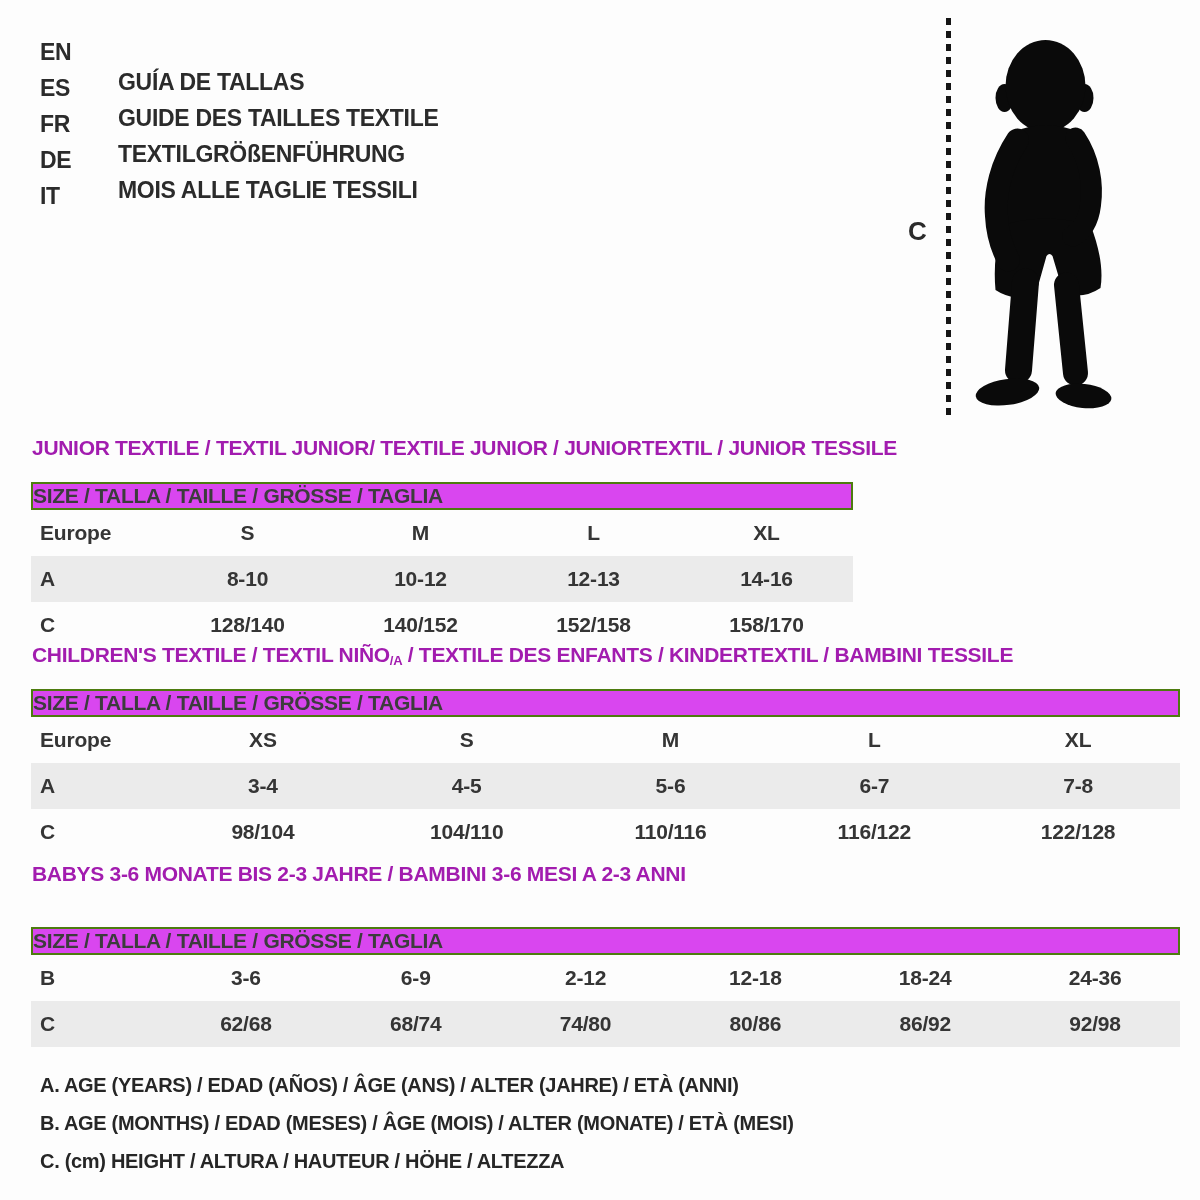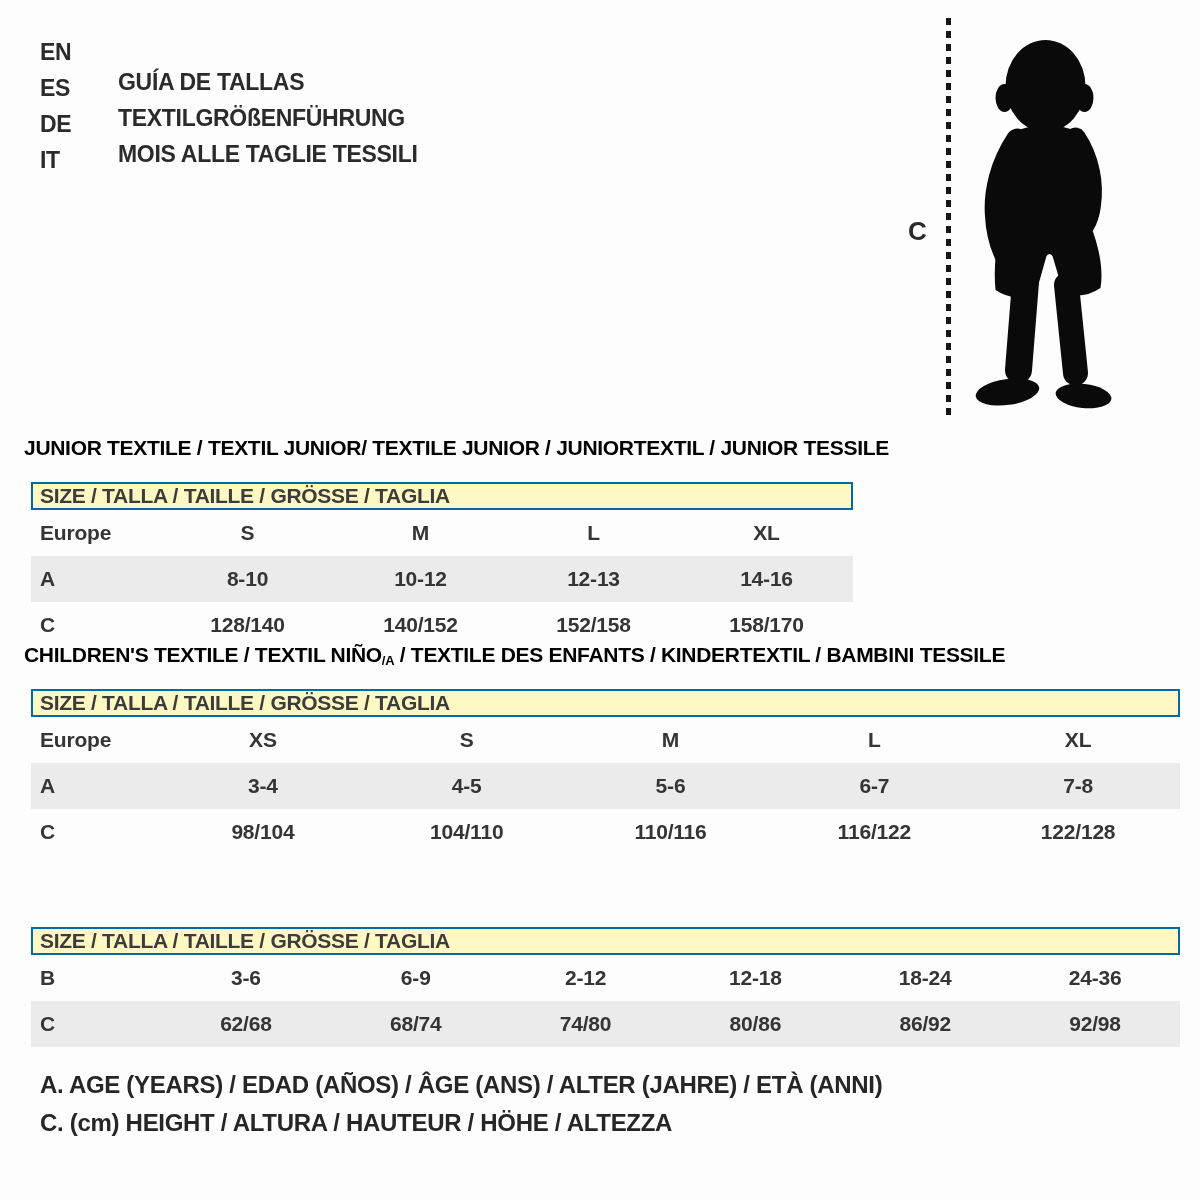--- a/index.html
+++ b/index.html
@@ -33,70 +33,73 @@
   .measure-label {
     position: absolute; left: 908px; top: 216px;
     font-size: 26px; font-weight: bold;
   }
   .silhouette {
     position: absolute; left: 960px; top: 20px;
   }
 
   
   .section-title {
-    position: absolute; left: 24px;
+    position: absolute; left: 32px;
     font-size: 21px; font-weight: bold; letter-spacing: -0.3px;
-    white-space: nowrap; color: #000000;
+    white-space: nowrap; color: #a21caf;
   }
   .section-title .sub {
     font-size: 13px; vertical-align: -3px; font-weight: bold;
   }
 
   
   .size-table {
     position: absolute; left: 31px;
   }
   .band {
     height: 24px; line-height: 24px;
-    background: #fef9c3;
-    border: 2px solid #0369a1;
-    padding-left: 7px;
+    background: #d946ef;
+    border: 2px solid #4d7c0f;
     font-size: 21px; font-weight: bold; letter-spacing: -0.3px;
     color: #3c3c3c;
     white-space: nowrap; overflow: hidden;
   }
   .trow {
     display: flex; height: 46px; align-items: center;
     font-size: 21px; font-weight: bold; letter-spacing: -0.2px;
     color: #353535;
   }
   .trow.alt { background: #ebebeb; }
   .tlabel { width: 130px; padding-left: 9px; box-sizing: border-box; }
   .tcell  { flex: 1; text-align: center; }
 
   
   .legend {
     position: absolute; left: 40px; top: 1066px;
   }
   .legend-line {
     height: 38px; line-height: 38px;
-    font-size: 24px; font-weight: bold; letter-spacing: -0.3px;
+    font-size: 20px; font-weight: bold; letter-spacing: -0.3px;
     white-space: nowrap; color: #262626;
   }
 </style>
 </head>
 <body>
 
 <div class="languages">
   <div class="lang-row">
     <span class="lang-code">EN</span>
   </div>
   <div class="lang-row">
     <span class="lang-code">ES</span>
     <span class="lang-label">GUÍA DE TALLAS</span>
+  </div>
+  <div class="lang-row">
+    <span class="lang-code">FR</span>
+    <span class="lang-label">GUIDE DES TAILLES TEXTILE</span>
   </div>
   <div class="lang-row">
     <span class="lang-code">DE</span>
     <span class="lang-label">TEXTILGRÖßENFÜHRUNG</span>
   </div>
   <div class="lang-row">
     <span class="lang-code">IT</span>
     <span class="lang-label">MOIS ALLE TAGLIE TESSILI</span>
   </div>
 </div>
@@ -174,20 +177,21 @@
     <span class="tlabel">C</span>
     <span class="tcell">98/104</span>
     <span class="tcell">104/110</span>
     <span class="tcell">110/116</span>
     <span class="tcell">116/122</span>
     <span class="tcell">122/128</span>
   </div>
 </div>
 
 <div class="section-title" style="top:855px; line-height:38px">
+  <div>BABYS 3-6 MONATE BIS 2-3 JAHRE / BAMBINI 3-6 MESI A 2-3 ANNI</div>
 </div>
 
 <div class="size-table" style="top:927px; width:1149px">
   <div class="band">SIZE / TALLA / TAILLE / GRÖSSE / TAGLIA</div>
   <div class="trow">
     <span class="tlabel">B</span>
     <span class="tcell">3-6</span>
     <span class="tcell">6-9</span>
     <span class="tcell">2-12</span>
     <span class="tcell">12-18</span>
@@ -200,14 +204,15 @@
     <span class="tcell">68/74</span>
     <span class="tcell">74/80</span>
     <span class="tcell">80/86</span>
     <span class="tcell">86/92</span>
     <span class="tcell">92/98</span>
   </div>
 </div>
 
 <div class="legend">
   <div class="legend-line">A. AGE (YEARS) / EDAD (AÑOS) / ÂGE (ANS) / ALTER (JAHRE) / ETÀ (ANNI)</div>
+  <div class="legend-line">B. AGE (MONTHS) / EDAD (MESES) / ÂGE (MOIS) / ALTER (MONATE) / ETÀ (MESI)</div>
   <div class="legend-line">C. (cm) HEIGHT / ALTURA / HAUTEUR / HÖHE / ALTEZZA</div>
 </div>
 
 </body></html>

